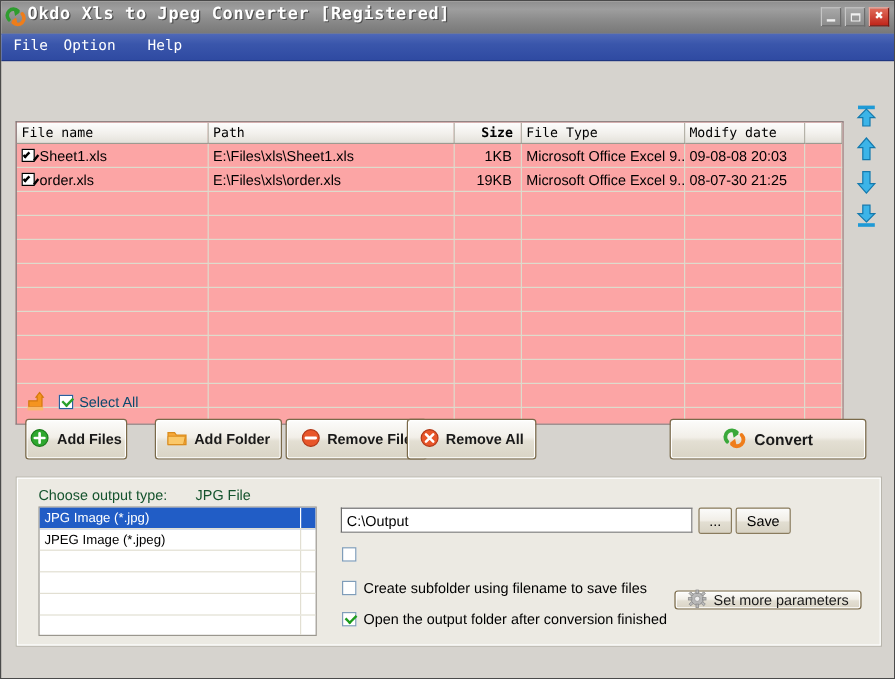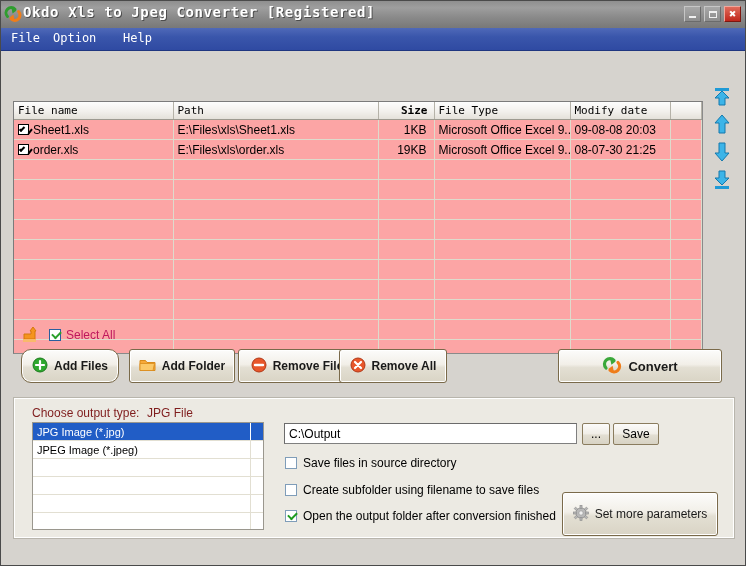--- a/index.html
+++ b/index.html
@@ -114,21 +114,21 @@
   .arrowcol{position:absolute;left:710px;top:84px;width:28px;}
   .arrowbtn{
     width:22px;height:22px;margin-bottom:6px;position:relative;cursor:pointer;
   }
   .arrowbtn svg{display:block;}
 
   
   .upicon{position:absolute;left:20px;top:325px;width:20px;height:18px;}
   .selectall{
     position:absolute;left:48px;top:326px;height:16px;display:flex;align-items:center;
-    font-size:12px;color:#be185d;
+    font-size:12px;color:#0c4a6e;
   }
   .cbx-blue{
     display:inline-block;width:12px;height:12px;
     border:1px solid #2a5f9e;background:#fff;position:relative;margin-right:5px;
     box-sizing:border-box;
   }
   .cbx-blue.checked::before{
     content:"";position:absolute;left:2px;top:1px;width:7px;height:4px;
     border-left:2px solid #2aa02a;border-bottom:2px solid #2aa02a;
     transform:rotate(-45deg);
@@ -163,21 +163,21 @@
     position:absolute;left:12px;top:396px;width:722px;height:142px;
     border:1px solid #b8b5ac;
     background:#eceae3;
     box-sizing:border-box;
   }
   .groupbox-inner{
     position:absolute;left:0;top:0;right:0;bottom:0;
     border:1px solid #ffffff;
     box-sizing:border-box;
   }
-  .lbl{position:absolute;font-size:12px;color:#7f1d1d;white-space:nowrap;}
+  .lbl{position:absolute;font-size:12px;color:#14532d;white-space:nowrap;}
   .typelist{
     position:absolute;left:18px;top:24px;width:232px;height:108px;
     background:#ffffff;border:1px solid #9a978e;
     box-sizing:border-box;overflow:hidden;
   }
   .typelist .trow{
     height:18px;line-height:18px;font-size:11px;
     border-bottom:1px solid #e2dfd2;
     position:relative;padding-left:4px;box-sizing:border-box;
     white-space:nowrap;
@@ -395,21 +395,21 @@
     <svg width="20" height="18" viewBox="0 0 20 18">
       <path d="M3 13 L3 8 L10 8 L10 5 L9 5 L12 1 L15 5 L14 5 L14 13 Z" fill="#f5941f" stroke="#d4780c" stroke-width="1"></path>
       <rect x="2" y="13" width="13" height="3" fill="#f9b96b"></rect>
     </svg>
   </span>
   <label class="selectall">
     <span class="cbx-blue checked"></span>
     <span>Select All</span>
   </label>
 
-  <div class="xbtn" style="left:20px;top:348px;width:98px;height:34px;border-radius:10px;">
+  <div class="xbtn" style="left:20px;top:348px;width:85px;height:34px;">
     <span class="ic">
       <svg width="16" height="16" viewBox="0 0 16 16">
           <circle cx="8" cy="8" r="7" fill="#2ea82e" stroke="#1c7a1c" stroke-width="1"></circle>
           <path d="M8 4 V12 M4 8 H12" stroke="#fff" stroke-width="2.2" stroke-linecap="round"></path>
         </svg>
     </span>
     <span>Add Files</span>
   </div>
   <div class="xbtn" style="left:128px;top:348px;width:106px;height:34px;">
     <span class="ic">
@@ -447,21 +447,21 @@
         <path d="M6.4 12.9 L11.8 15.3 L10.6 9.7 Z" fill="#ef7d1a"></path>
       </svg>
     </span>
     <span>Convert</span>
   </div>
 
   <div class="groupbox">
     <div class="groupbox-inner"></div>
 
     <span class="lbl" style="left:18px;top:8px;">Choose output type:</span>
-    <span class="lbl" style="left:133px;top:8px;">JPG File</span>
+    <span class="lbl" style="left:149px;top:8px;">JPG File</span>
 
     <div class="typelist">
       <div class="trow sel">
         <span class="selfill"></span>
         <span class="txt">JPG Image (*.jpg)</span>
         <span class="colsplit"></span>
       </div>
       <div class="trow">
         <span class="txt">JPEG Image (*.jpeg)</span>
         <span class="colsplit"></span>
@@ -482,32 +482,31 @@
     </div>
   </div>
 
   <span class="lbl" style="left:283px;top:405px;margin-top:16px;">Output folder:</span>
   <div class="outpath" placeholder="C:\Output">C:\Output</div>
   <div class="smallbtn" style="left:581px;top:422px;width:28px;">...</div>
   <div class="smallbtn" style="left:612px;top:422px;width:46px;">Save</div>
 
   <label class="ckrow" style="left:284px;top:455px;">
     <span class="cbx-plain"></span>
-    <span>Save files in source directory</span>
   </label>
   <label class="ckrow" style="left:284px;top:482px;">
     <span class="cbx-plain"></span>
     <span>Create subfolder using filename to save files</span>
   </label>
   <label class="ckrow" style="left:284px;top:508px;">
     <span class="cbx-plain checked"></span>
     <span>Open the output folder after conversion finished</span>
   </label>
 
-  <div class="xbtn norm" style="left:561px;top:491px;width:156px;height:44px;">
+  <div class="xbtn norm" style="left:561px;top:491px;width:156px;height:16px;">
     <span class="ic">
       <svg width="16" height="16" viewBox="0 0 16 16">
         <g fill="#b9b9b9" stroke="#8e8e8e" stroke-width="0.7">
           <circle cx="8" cy="8" r="5.2"></circle>
           <rect x="7" y="0.6" width="2" height="3"></rect>
             <rect x="7" y="12.4" width="2" height="3"></rect>
           <rect x="0.6" y="7" width="3" height="2"></rect>
             <rect x="12.4" y="7" width="3" height="2"></rect>
           <rect x="2" y="2.4" width="2" height="3" transform="rotate(-45 3 3.9)"></rect>
           <rect x="12" y="10.6" width="2" height="3" transform="rotate(-45 13 12.1)"></rect>

